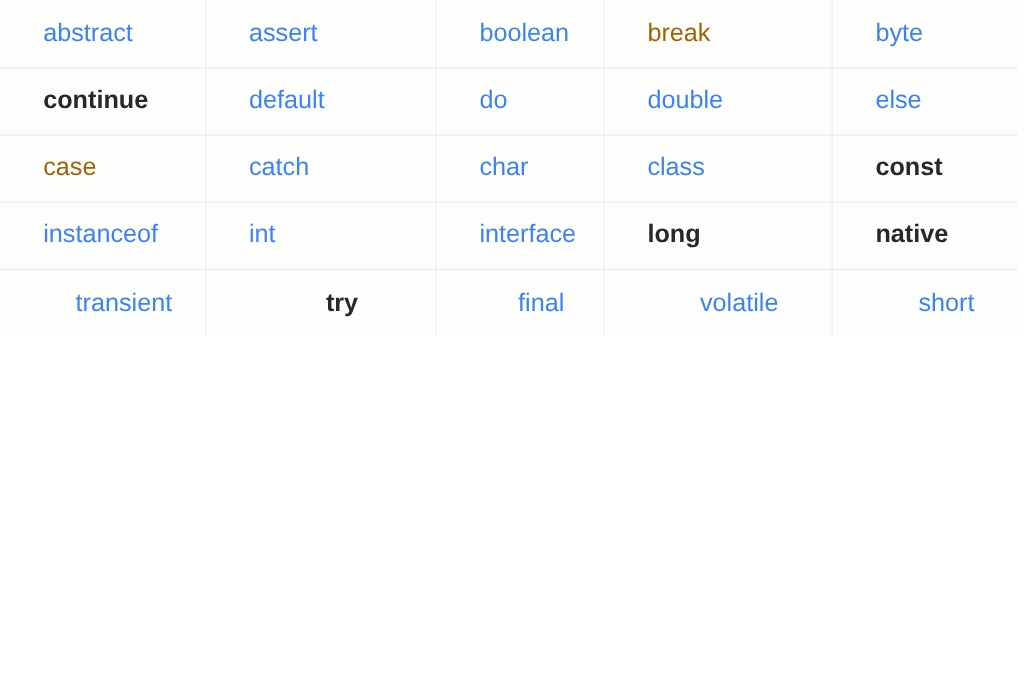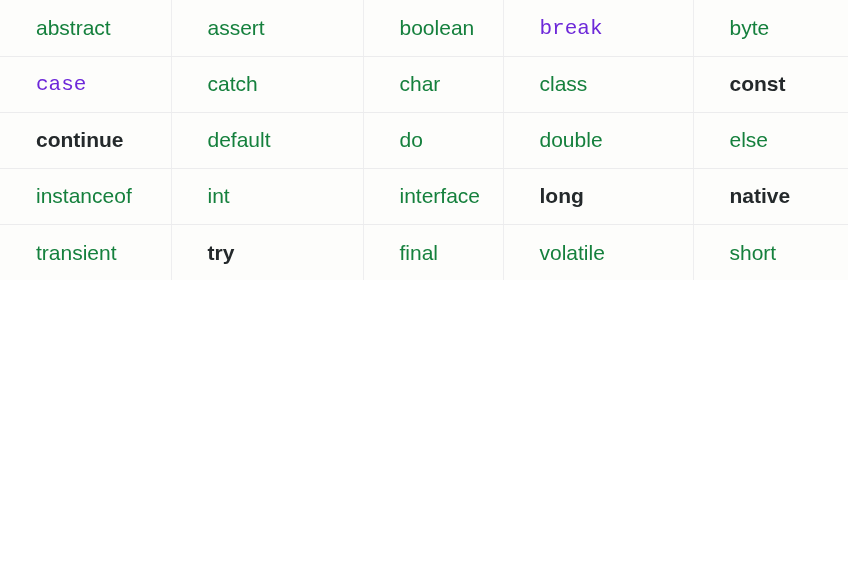--- a/index.html
+++ b/index.html
@@ -52,34 +52,34 @@
     background: #fdfdfb;
   }
 
   table.keyword-table td:last-child {
     border-right: none;
     margin-left: 20px;
   }
 
   table.keyword-table tr:last-child td {
     border-bottom: none;
+    text-align: center;
   }
 
   
   .kw {
     display: inline-block;
   }
   .kw.link {
-    color: #15803d;
+    color: #3b82f6;
     font-weight: 400;
   }
   .kw.plain {
-    color: #6d28d9;
+    color: #a16207;
     font-weight: 400;
-    font-family: Liberation Mono, monospace;
   }
   .kw.strong {
     color: #24292b;
     font-weight: 700;
   }
 </style>
 </head>
 <body>
 
 <div id="keyword-table-wrap">
@@ -93,32 +93,32 @@
     </colgroup>
     <tbody id="keyword-table-body">
         <tr>
           <td><span class="kw link">abstract</span></td>
           <td><span class="kw link">assert</span></td>
           <td><span class="kw link">boolean</span></td>
           <td><span class="kw plain">break</span></td>
           <td><span class="kw link">byte</span></td>
         </tr>
         <tr>
+          <td><span class="kw strong">continue</span></td>
+          <td><span class="kw link">default</span></td>
+          <td><span class="kw link">do</span></td>
+          <td><span class="kw link">double</span></td>
+          <td><span class="kw link">else</span></td>
+        </tr>
+        <tr>
           <td><span class="kw plain">case</span></td>
           <td><span class="kw link">catch</span></td>
           <td><span class="kw link">char</span></td>
           <td><span class="kw link">class</span></td>
           <td><span class="kw strong">const</span></td>
-        </tr>
-        <tr>
-          <td><span class="kw strong">continue</span></td>
-          <td><span class="kw link">default</span></td>
-          <td><span class="kw link">do</span></td>
-          <td><span class="kw link">double</span></td>
-          <td><span class="kw link">else</span></td>
         </tr>
         <tr>
           <td><span class="kw link">instanceof</span></td>
           <td><span class="kw link">int</span></td>
           <td><span class="kw link">interface</span></td>
           <td><span class="kw strong">long</span></td>
           <td><span class="kw strong">native</span></td>
         </tr>
         <tr>
           <td><span class="kw link">transient</span></td>

